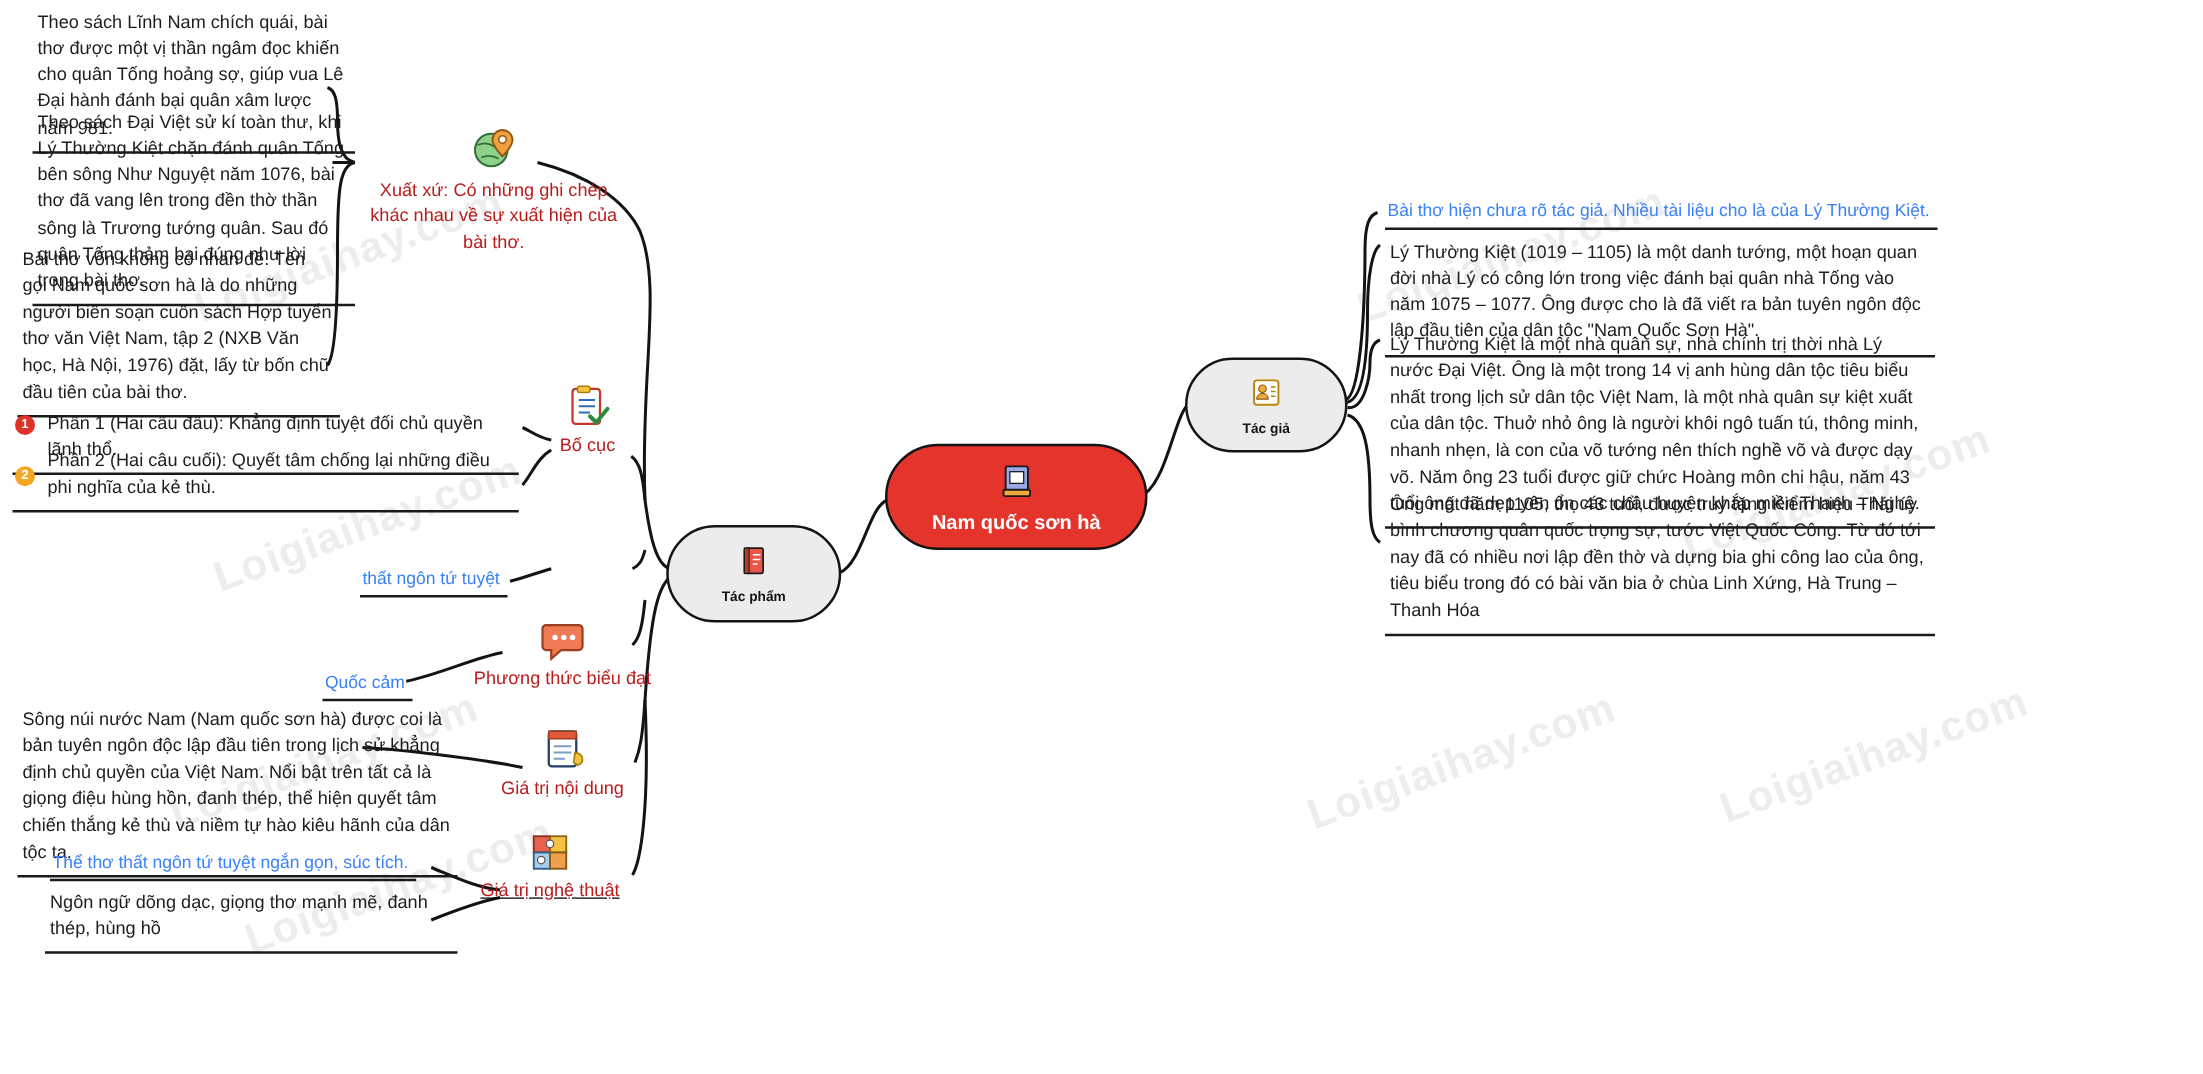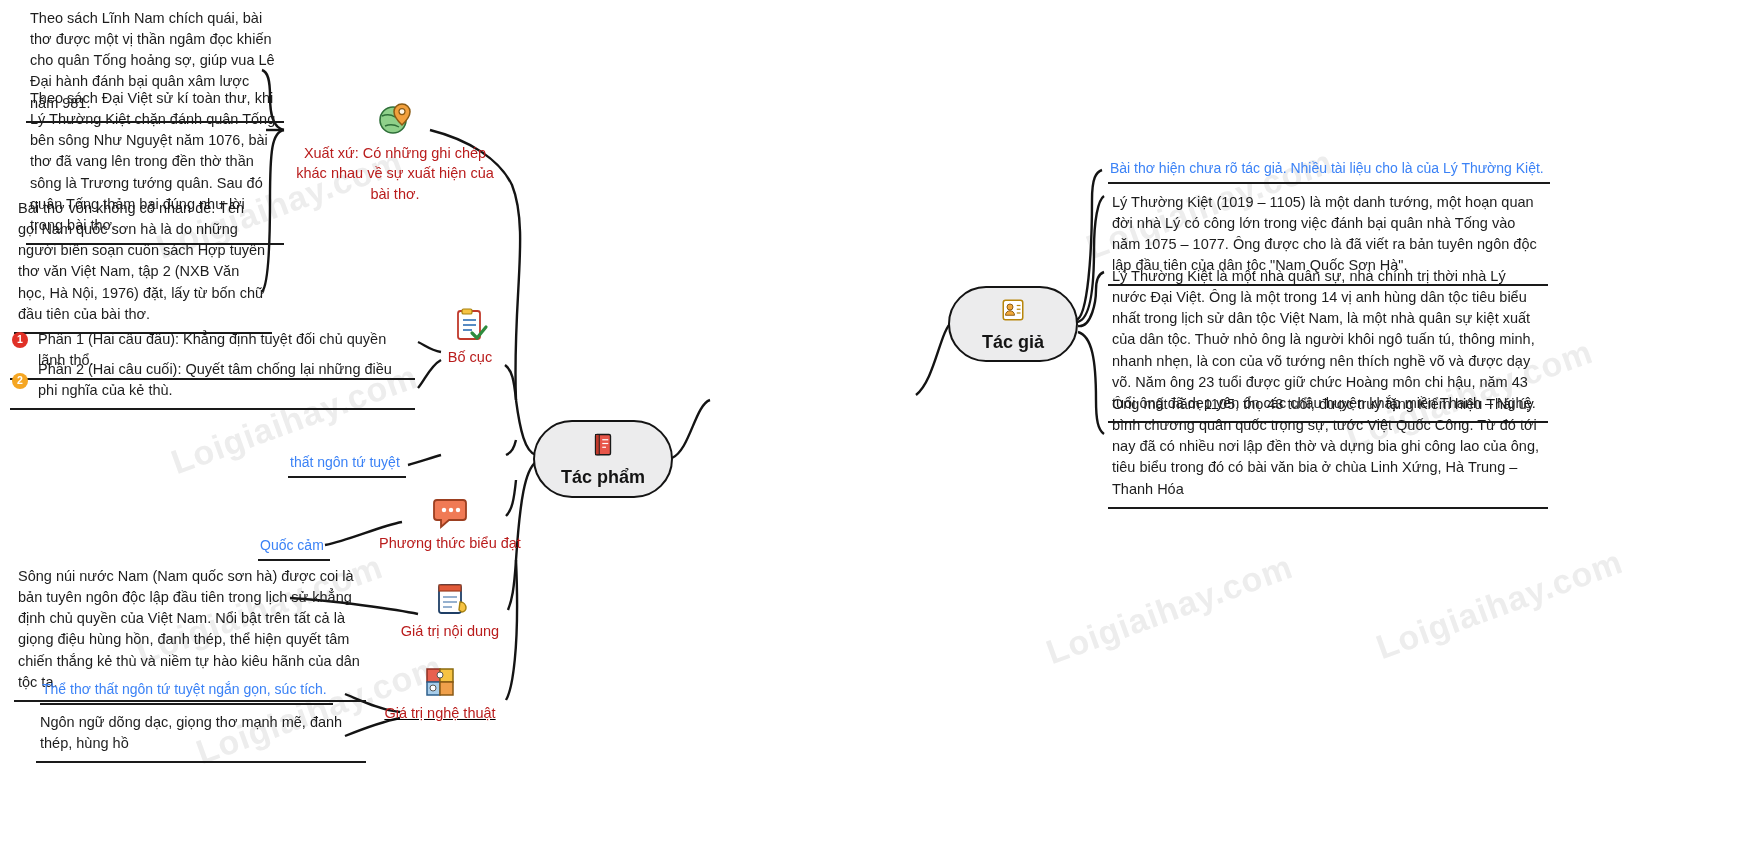--- a/index.html
+++ b/index.html
@@ -60,21 +60,21 @@
     z-index: 5;
     border: 2.6px solid #141414;
     border-radius: 46px;
     display: flex;
     flex-direction: column;
     align-items: center;
     justify-content: center;
     background: #ececed;
   }
   .pill .ptitle {
-    font-size: 18px;
+    font-size: 11px;
     font-weight: bold;
     color: #141414;
     margin-top: 3px;
     text-align: center;
   }
   #node-center {
     background: #e5342c;
     border-radius: 58px;
   }
   #node-center .ptitle { color: #ffffff; font-size: 16px; }
@@ -268,20 +268,30 @@
         <rect x="10" y="6" width="20" height="27" rx="2" fill="#e8564a" stroke="#1a1a1a" stroke-width="1.8"></rect>
         <rect x="10" y="6" width="5" height="27" fill="#c0392b" stroke="#1a1a1a" stroke-width="1.2"></rect>
         <line x1="19" y1="13" x2="27" y2="13" stroke="#ffffff" stroke-width="1.6"></line>
         <line x1="19" y1="18" x2="27" y2="18" stroke="#ffffff" stroke-width="1.6"></line>
         <line x1="19" y1="23" x2="24" y2="23" stroke="#ffffff" stroke-width="1.6"></line>
       </svg>
     </span>
     <span class="ptitle">Tác phẩm</span>
   </div>
 
+  <div class="pill" id="node-center" style="left:708px; top:355px; width:210px; height:85px;">
+    <span>
+      <svg width="34" height="34" viewBox="0 0 40 40" xmlns="http://www.w3.org/2000/svg">
+        <rect x="10" y="6" width="21" height="24" rx="2" fill="#9aa8e8" stroke="#1a1a1a" stroke-width="1.8"></rect>
+        <rect x="14" y="11" width="13" height="11" fill="#ffffff" stroke="#1a1a1a" stroke-width="1.2"></rect>
+        <rect x="8" y="28" width="25" height="6" rx="1.5" fill="#f2a93b" stroke="#1a1a1a" stroke-width="1.8"></rect>
+      </svg>
+    </span>
+    <span class="ptitle">Nam quốc sơn hà</span>
+  </div>
 
   <div class="pill" id="node-tac-gia" style="left:948px; top:286px; width:130px; height:76px;">
     <span>
       <svg width="30" height="30" viewBox="0 0 40 40" xmlns="http://www.w3.org/2000/svg">
         <rect x="7" y="7" width="26" height="26" rx="3" fill="#ffffff" stroke="#b8860b" stroke-width="2"></rect>
         <circle cx="16" cy="16" r="4" fill="#f2a93b" stroke="#8a5a14" stroke-width="1.3"></circle>
         <path d="M10 27 c0-4 3-6 6-6 s6 2 6 6 z" fill="#f2a93b" stroke="#8a5a14" stroke-width="1.3"></path>
         <line x1="25" y1="14" x2="30" y2="14" stroke="#b8860b" stroke-width="1.6"></line>
         <line x1="25" y1="19" x2="30" y2="19" stroke="#b8860b" stroke-width="1.6"></line>
         <line x1="25" y1="24" x2="30" y2="24" stroke="#b8860b" stroke-width="1.6"></line>

